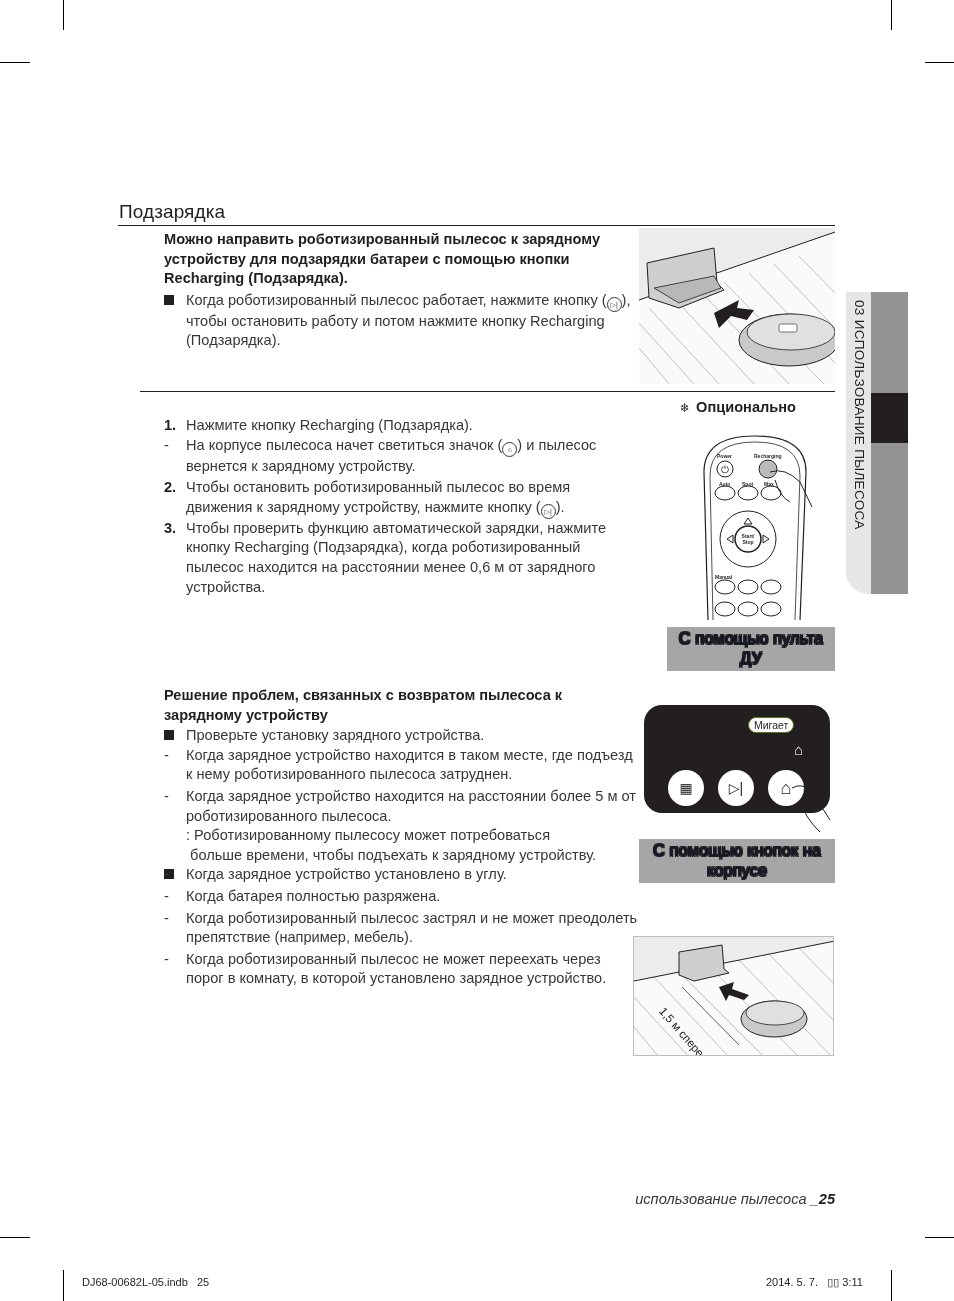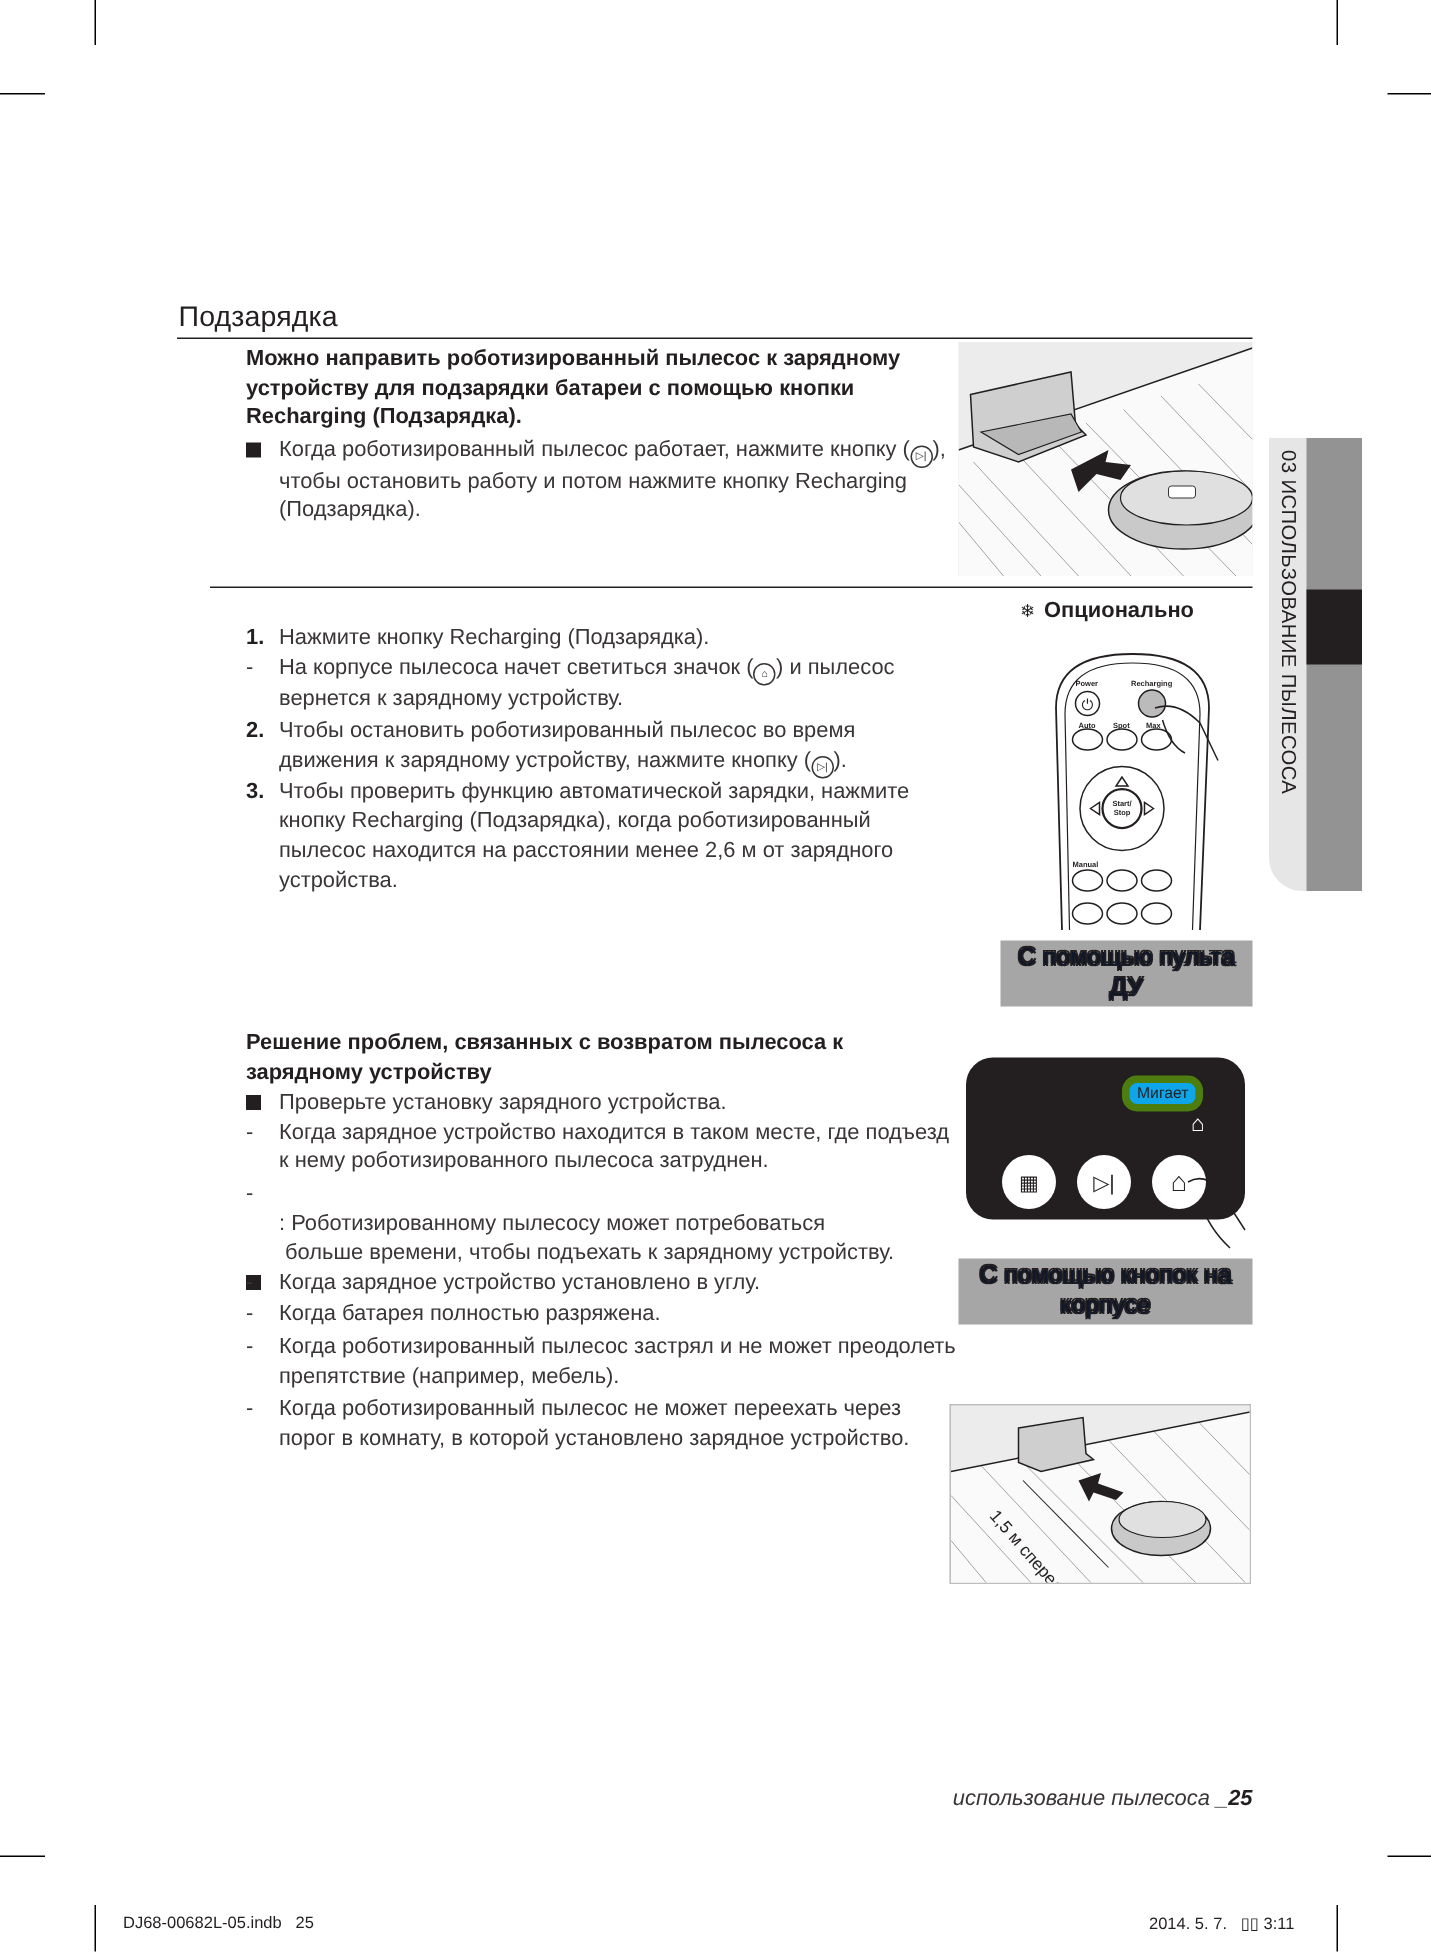--- a/index.html
+++ b/index.html
@@ -95,21 +95,21 @@
     <span class="mk">-</span>
     <span>На корпусе пылесоса начет светиться значок (</span><span class="circ">⌂</span><span>) и пылесос вернется к зарядному устройству.</span>
   </div>
   <div class="gap"></div>
   <div class="item">
     <span class="mk num">2.</span>
     <span>Чтобы остановить роботизированный пылесос во время движения к зарядному устройству, нажмите кнопку (</span><span class="circ">▷|</span><span>).</span>
   </div>
   <div class="item">
     <span class="mk num">3.</span>
-    <span>Чтобы проверить функцию автоматической зарядки, нажмите кнопку Recharging (Подзарядка), когда роботизированный пылесос находится на расстоянии менее 2,6 м от зарядного устройства.</span>
+    <span>Чтобы проверить функцию автоматической зарядки, нажмите кнопку Recharging (Подзарядка), когда роботизированный пылесос находится на расстоянии менее 0,6 м от зарядного устройства.</span>
   </div>
 </div>
 
 <div class="optional">
   <span style="font-weight:400;margin-right:6px;font-size:12px;">❄</span><span>Опционально</span>
 </div>
 
 <div class="abs" style="left:700px;top:432px;width:115px;height:188px;">
   <svg width="115" height="188" viewBox="0 0 115 188">
     <path d="M8 188 L4 40 Q4 4 55 4 Q106 4 106 40 L100 188" fill="#fff" stroke="#231f20" stroke-width="1.2"></path>
@@ -147,21 +147,21 @@
     <span class="mk"><span class="sq"></span></span>
     <span>Проверьте установку зарядного устройства.</span>
   </div>
   <div class="item">
     <span class="mk">-</span>
     <span>Когда зарядное устройство находится в таком месте, где подъезд к нему роботизированного пылесоса затруднен.</span>
   </div>
   <div class="gap"></div>
   <div class="item">
     <span class="mk">-</span>
-    <br>
+    <span>Когда зарядное устройство находится на расстоянии более 5 м от роботизированного пылесоса.</span><br>
     <span>: Роботизированному пылесосу может потребоваться</span><br>
     <span style="white-space:pre;"> больше времени, чтобы подъехать к зарядному устройству.</span>
   </div>
   <div class="item">
     <span class="mk"><span class="sq"></span></span>
   </div>
   <div class="item">
     <span class="mk">-</span>
     <span>Когда зарядное устройство установлено в углу.</span>
   </div>
@@ -176,21 +176,21 @@
     <span>Когда роботизированный пылесос застрял и не может преодолеть препятствие (например, мебель).</span>
   </div>
   <div class="gap"></div>
   <div class="item">
     <span class="mk">-</span>
     <span>Когда роботизированный пылесос не может переехать через порог в комнату, в которой установлено зарядное устройство.</span>
   </div>
 </div>
 
 <div class="abs" style="left:644px;top:705px;width:186px;height:108px;background:#231f20;border-radius:18px;">
-  <div class="abs" style="left:104px;top:12px;padding:1px 5px;background:#0ea5e9;border:5px solid #4d7c0f;border-radius:10px;font-size:10.5px;color:#231f20;">Мигает</div>
+  <div class="abs" style="left:104px;top:12px;padding:1px 5px;background:#ffffff;border:1px solid #4d7c0f;border-radius:10px;font-size:10.5px;color:#231f20;">Мигает</div>
   <div class="abs" style="left:150px;top:36px;color:#fff;font-size:15px;">⌂</div>
   <div class="abs" style="left:24px;top:65px;width:36px;height:36px;border-radius:50%;background:#fff;color:#231f20;font-size:14px;line-height:36px;text-align:center;font-weight:700;">▦</div>
   <div class="abs" style="left:74px;top:65px;width:36px;height:36px;border-radius:50%;background:#fff;color:#231f20;font-size:14px;line-height:36px;text-align:center;">▷|</div>
   <div class="abs" style="left:124px;top:65px;width:36px;height:36px;border-radius:50%;background:#fff;color:#231f20;font-size:18px;line-height:36px;text-align:center;">⌂</div>
 </div>
 <svg class="abs" style="left:790px;top:780px;" width="45" height="55">
   <path d="M2 8 Q12 2 22 12 L40 40 M10 20 Q15 38 30 52" fill="none" stroke="#231f20" stroke-width="1"></path>
 </svg>
 <div class="caption" style="left:639px;top:839px;width:196px;height:44px;padding-top:1px;box-sizing:border-box;">С помощью кнопок на корпусе</div>
 

